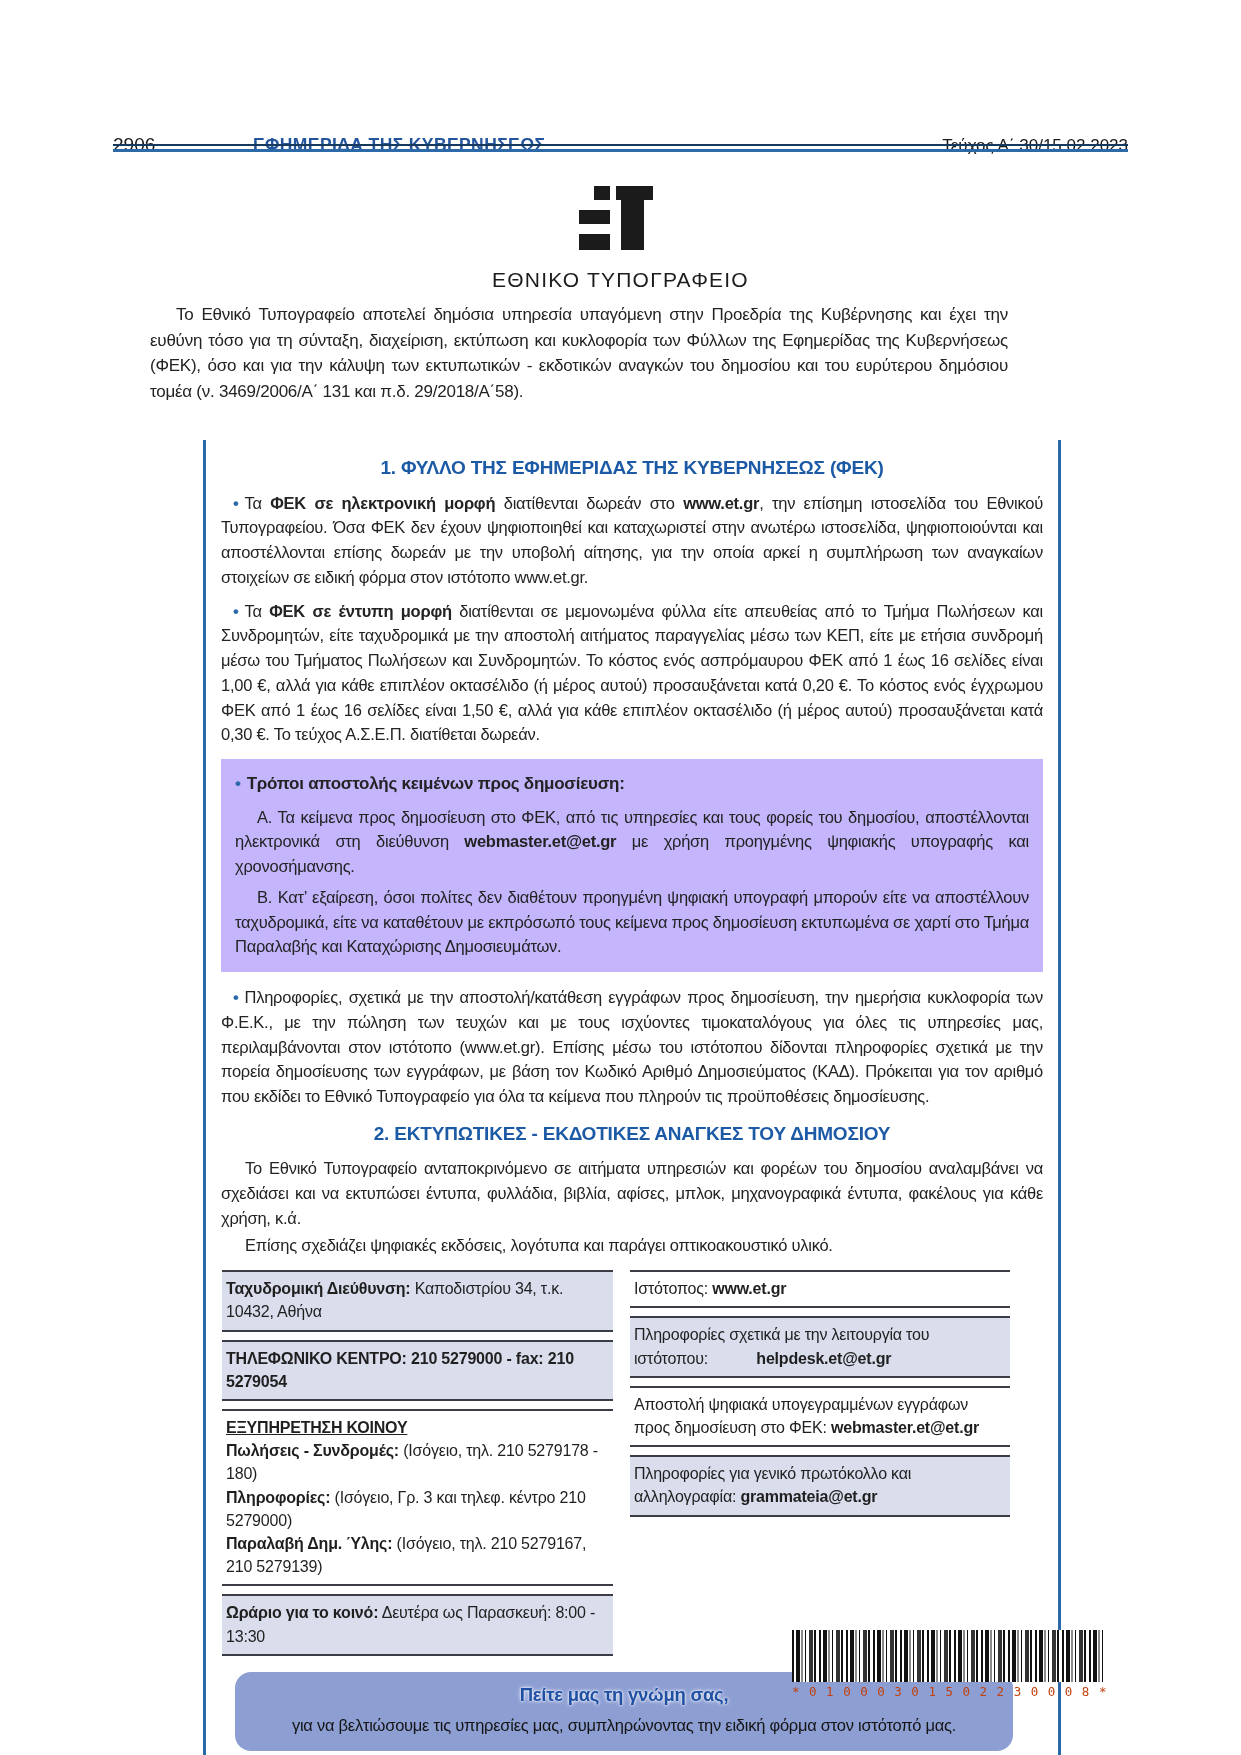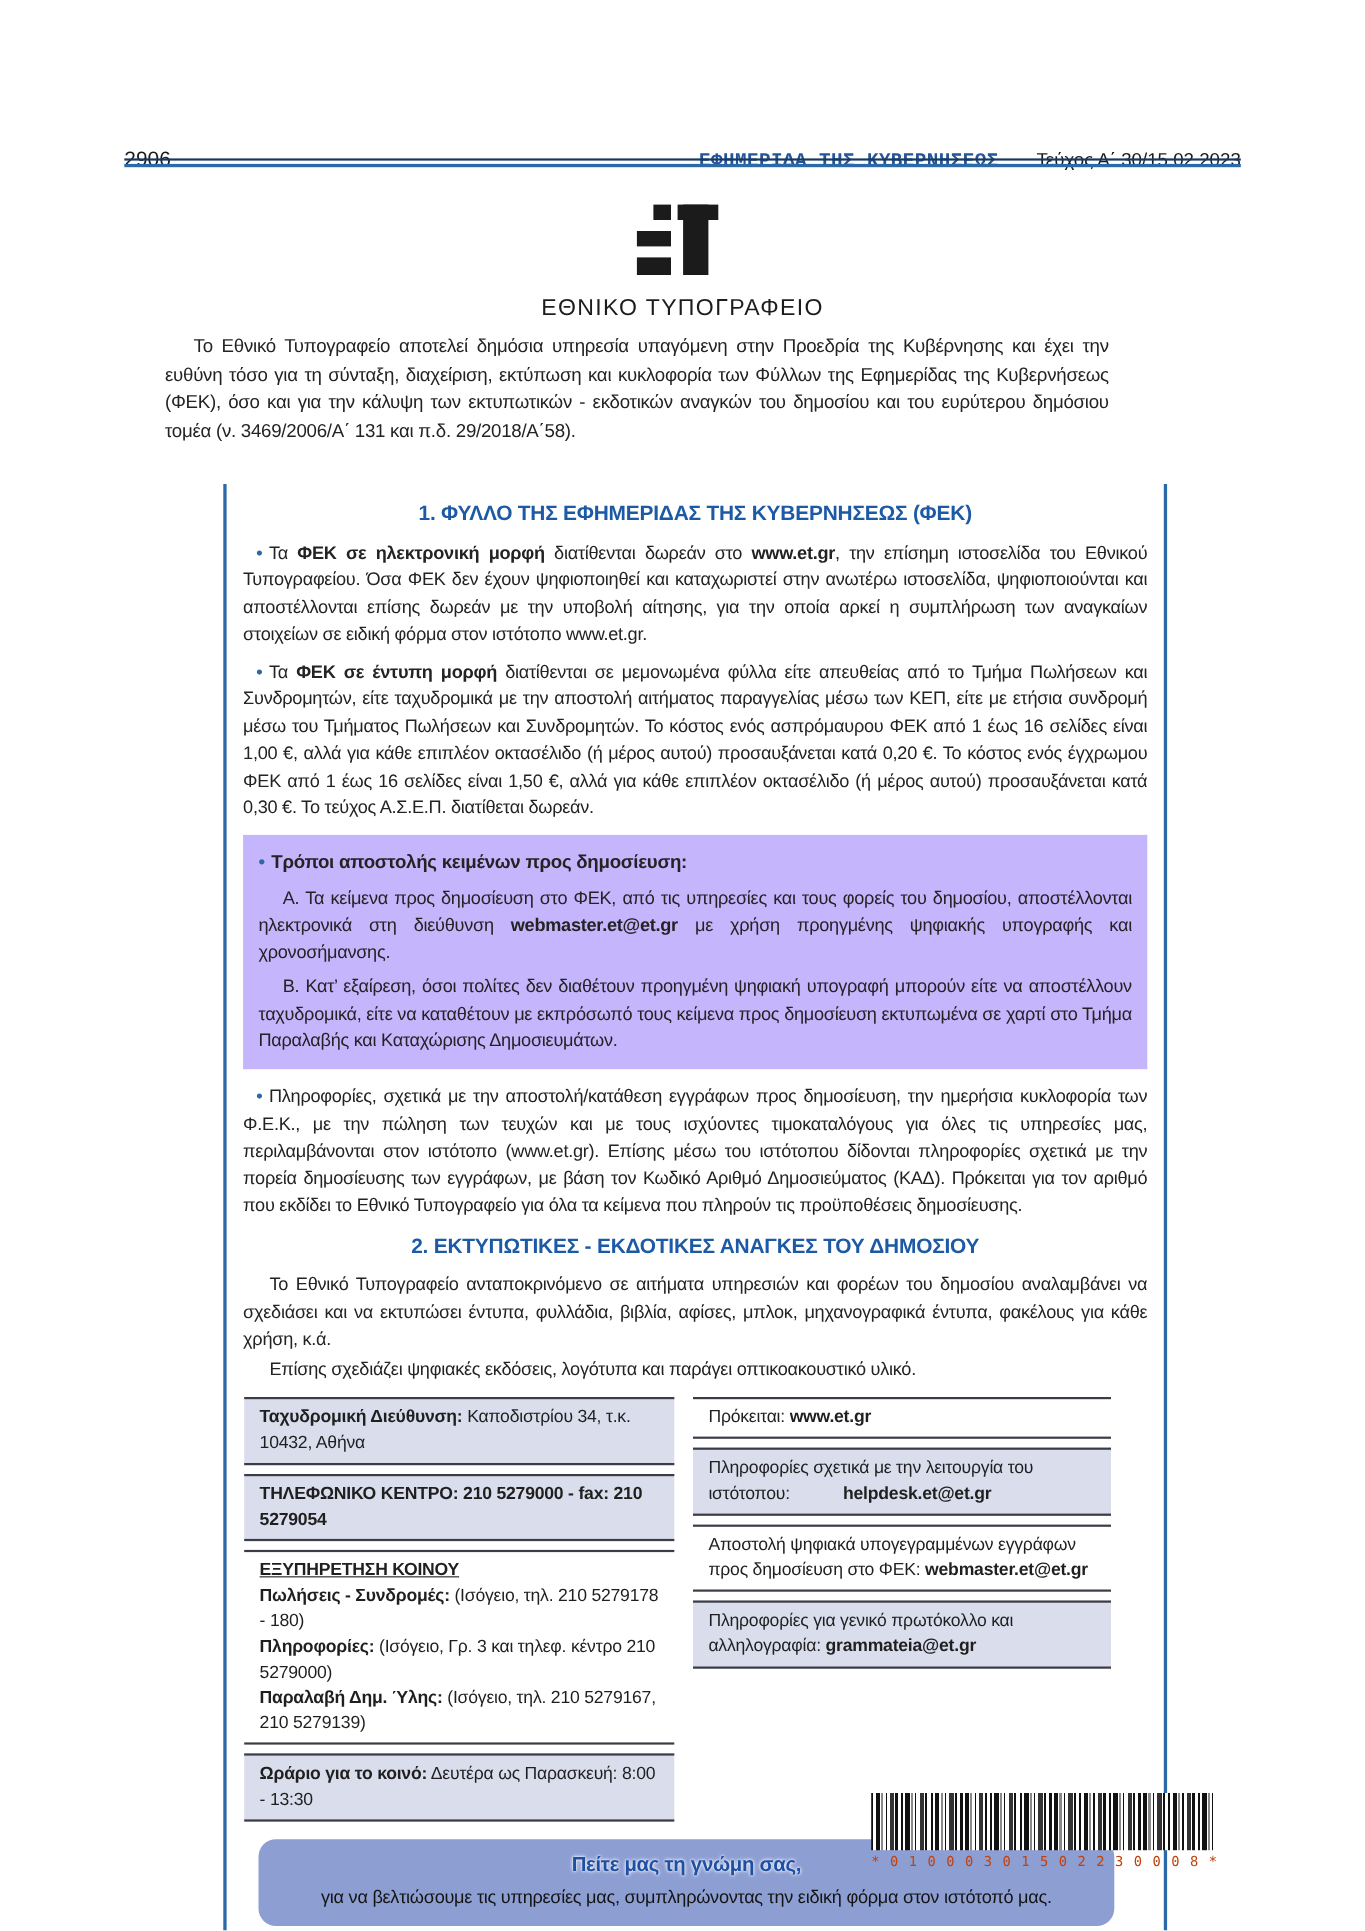--- a/index.html
+++ b/index.html
@@ -3,21 +3,21 @@
 <meta charset="utf-8">
 <style>
   * { margin:0; padding:0; box-sizing:border-box; }
   html,body { background:#ffffff; }
   body { font-family:"Liberation Sans","DejaVu Sans",sans-serif; color:#222; }
   .page { position:relative; width:1241px; height:1755px; background:#fff; overflow:hidden; margin:0 auto; }
 
   
   .header { position:absolute; top:100px; left:113px; width:1015px; display:flex; align-items:baseline; }
   .page-num { width:140px; font-size:19px; color:#1a1a1a; }
-  .gz-title { flex:1; text-align:right; font-family:Liberation Mono, monospace; font-weight:bold; color:#24549c; font-size:17.5px; letter-spacing:.4px; }
+  .gz-title { flex:1; text-align:left; font-family:Liberation Sans, sans-serif; font-weight:bold; color:#24549c; font-size:17.5px; letter-spacing:.4px; }
   .issue { width:220px; text-align:right; font-size:17px; color:#1a1a1a;margin-top:36px; }
   .rule { position:absolute; top:144px; left:113px; width:1015px; height:8px; border-top:2px solid #16395e; border-bottom:3px solid #2b69a8; }
 
   
   .logo { position:absolute; top:186px; left:570px; width:88px; height:64px; }
   .lb { position:absolute; background:#1b1b1b; }
   .lb1 { left:24px; top:0; width:16px; height:14px; }
   .lb2 { left:9px;  top:24px; width:31px; height:14px; }
   .lb3 { left:9px;  top:48px; width:31px; height:16px; }
   .lb4 { left:46px; top:0; width:37px; height:14px; }
@@ -35,21 +35,21 @@
   .subbox { background:#c4b5fd; margin:12px 0 13px; padding:10px 14px 13px; }
   .subbox-head { font-weight:bold; font-size:17px; margin:2px 0 8px; }
   .subbox p { text-align:justify; text-indent:22px; margin:0 0 6px; }
   .subbox p:last-child { margin-bottom:0; }
   .info-para { text-align:justify; text-indent:12px; margin:13px 0 11px; }
   .s2p { text-align:justify; text-indent:24px; margin:2px 0; }
 
   
   .contact { display:grid; grid-template-columns:391px 380px; column-gap:17px; margin:13px 0 0 1px; }
   .ccol { display:flex; flex-direction:column; gap:8px; align-items:stretch; }
-  .cell { border-top:2px solid #3c3c46; border-bottom:2px solid #3c3c46; padding:5px 14px 6px; font-size:16px; line-height:1.45; letter-spacing:-0.2px; color:#1f1f1f; }
+  .cell { border-top:2px solid #3c3c46; border-bottom:2px solid #3c3c46; padding:5px 4px 6px; font-size:16px; line-height:1.45; letter-spacing:-0.2px; color:#1f1f1f; }
   .cell.shaded { background:#d9ddec; }
 
   
   .feedback { margin:16px 0 14px 14px; width:778px; background:#8d9ed3; border-radius:16px; padding:9px 24px 13px; text-align:center; }
   .fb-link { display:inline-block; color:#1e4fa3; font-weight:bold; font-size:18.5px; text-shadow:0 0 2px #fff,0 0 4px #fff; cursor:pointer; }
   .fb-text { margin-top:5px; font-size:16.5px; color:#141414; }
 
   
   .barcode { position:absolute; left:792px; top:1630px; width:314px; }
   .bars { height:52px; background:repeating-linear-gradient(90deg,
@@ -105,21 +105,21 @@
     <p class="s2p">Επίσης σχεδιάζει ψηφιακές εκδόσεις, λογότυπα και παράγει οπτικοακουστικό υλικό.</p>
 
     <div class="contact">
       <div class="ccol">
         <div class="cell shaded"><span style="font-weight: 700;">Ταχυδρομική Διεύθυνση:</span><span> Καποδιστρίου 34, τ.κ. 10432, Αθήνα</span></div>
         <div class="cell shaded"><span style="font-weight: 700;">ΤΗΛΕΦΩΝΙΚΟ ΚΕΝΤΡΟ: 210 5279000 - fax: 210 5279054</span></div>
         <div class="cell"><span style="font-weight: 700; text-decoration: underline;">ΕΞΥΠΗΡΕΤΗΣΗ ΚΟΙΝΟΥ</span><br><span style="font-weight: 700;">Πωλήσεις - Συνδρομές:</span><span> (Ισόγειο, τηλ. 210 5279178 - 180)</span><br><span style="font-weight: 700;">Πληροφορίες:</span><span> (Ισόγειο, Γρ. 3 και τηλεφ. κέντρο 210 5279000)</span><br><span style="font-weight: 700;">Παραλαβή Δημ. Ύλης:</span><span> (Ισόγειο, τηλ. 210 5279167, 210 5279139)</span></div>
         <div class="cell shaded"><span style="font-weight: 700;">Ωράριο για το κοινό:</span><span> Δευτέρα ως Παρασκευή: 8:00 - 13:30</span></div>
       </div>
       <div class="ccol">
-        <div class="cell"><span>Πρόκειται: </span><span style="font-weight: 700;">www.et.gr</span></div>
+        <div class="cell"><span>Ιστότοπος: </span><span style="font-weight: 700;">www.et.gr</span></div>
         <div class="cell shaded"><span>Πληροφορίες σχετικά με την λειτουργία του ιστότοπου: </span><span style="font-weight: 700; margin-left: 44px;">helpdesk.et@et.gr</span></div>
         <div class="cell"><span>Αποστολή ψηφιακά υπογεγραμμένων εγγράφων προς δημοσίευση στο ΦΕΚ: </span><span style="font-weight: 700;">webmaster.et@et.gr</span></div>
         <div class="cell shaded"><span>Πληροφορίες για γενικό πρωτόκολλο και αλληλογραφία: </span><span style="font-weight: 700;">grammateia@et.gr</span></div>
       </div>
     </div>
 
     <div class="feedback">
       <span class="fb-link">Πείτε μας τη γνώμη σας,</span>
       <div class="fb-text">για να βελτιώσουμε τις υπηρεσίες μας,  συμπληρώνοντας την ειδική φόρμα στον ιστότοπό μας.</div>
     </div>

